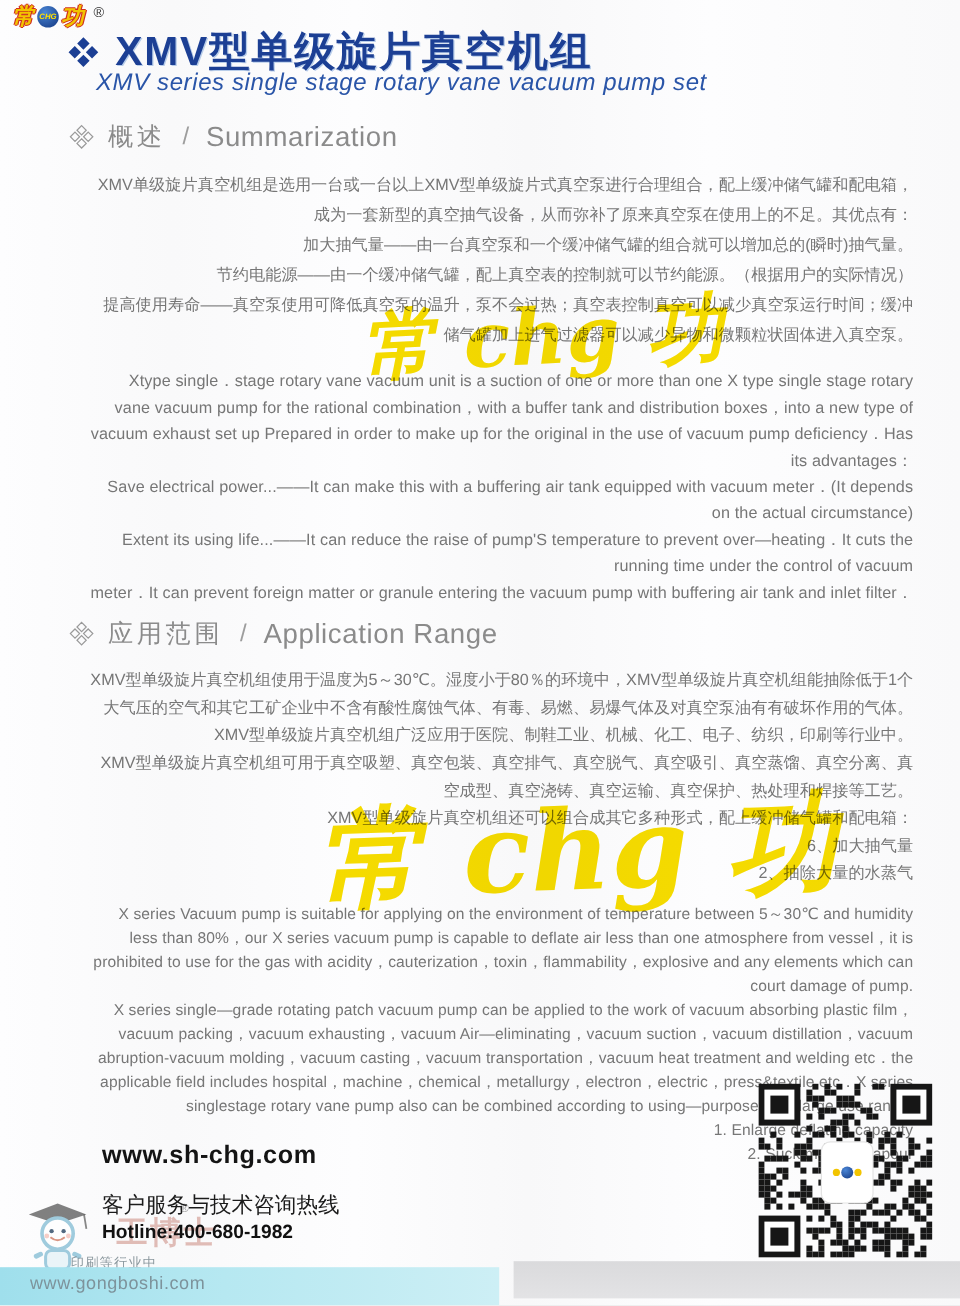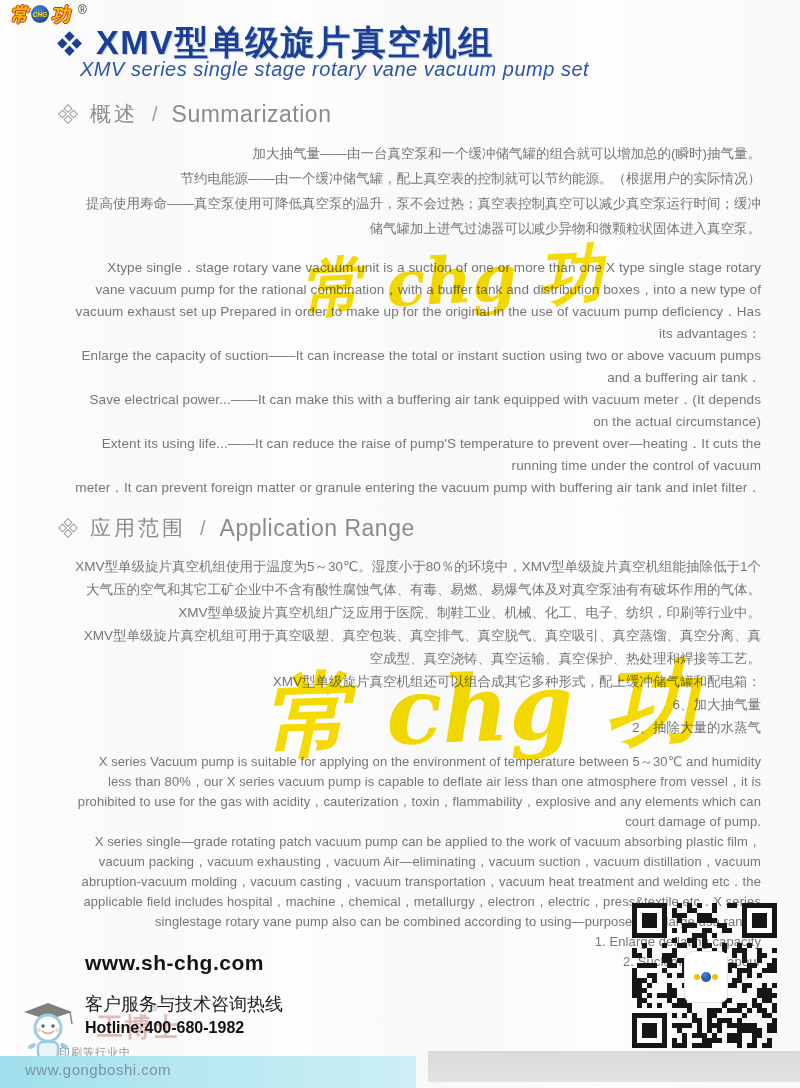--- a/index.html
+++ b/index.html
@@ -93,26 +93,26 @@
       <svg class="sec-ico" viewBox="0 0 24 24">
         <g fill="none" stroke="#9a9a9a" stroke-width="1.1">
           <path d="M12 1.8l4.2 4.2L12 10.2 7.8 6zM6 7.8l4.2 4.2L6 16.2 1.8 12zM18 7.8l4.2 4.2L18 16.2 13.8 12zM12 13.8l4.2 4.2L12 22.2 7.8 18z"></path>
         </g>
       </svg>
       <span class="h-cn">概述</span>
       <span class="h-sep">/</span>
       <span class="h-en">Summarization</span>
     </div>
     <div class="body-block">
+      <p class="p-cn">XMV单级旋片真空机组是选用一台或一台以上XMV型单级旋片式真空泵进行合理组合，配上缓冲储气罐和配电箱，成为一套新型的真空抽气设备，从而弥补了原来真空泵在使用上的不足。其优点有：</p>
       <p class="p-cn">加大抽气量——由一台真空泵和一个缓冲储气罐的组合就可以增加总的(瞬时)抽气量。</p>
       <p class="p-cn">节约电能源——由一个缓冲储气罐，配上真空表的控制就可以节约能源。（根据用户的实际情况）</p>
       <p class="p-cn">提高使用寿命——真空泵使用可降低真空泵的温升，泵不会过热；真空表控制真空可以减少真空泵运行时间；缓冲储气罐加上进气过滤器可以减少异物和微颗粒状固体进入真空泵。</p>
       <div class="en-block">
         <p class="p-en">Xtype single．stage rotary vane vacuum unit is a suction of one or more than one X type single stage rotary vane vacuum pump for the rational combination，with a buffer tank and distribution boxes，into a new type of vacuum exhaust set up Prepared in order to make up for the original in the use of vacuum pump deficiency．Has its advantages：</p>
-        <p class="p-en">Enlarge the capacity of suction——It can increase the total or instant suction using two or above vacuum pumps and a buffering air tank．</p>
         <p class="p-en">Save electrical power...——It can make this with a buffering air tank equipped with vacuum meter．(It depends on the actual circumstance)</p>
         <p class="p-en">Extent its using life...——It can reduce the raise of pump'S temperature to prevent over—heating．It cuts the running time under the control of vacuum</p>
         <p class="p-en">meter．It can prevent foreign matter or granule entering the vacuum pump with buffering air tank and inlet filter．</p>
       </div>
     </div>
   </div>
 
   <div class="section sec2">
     <div class="sec-head">
       <svg class="sec-ico" viewBox="0 0 24 24">

